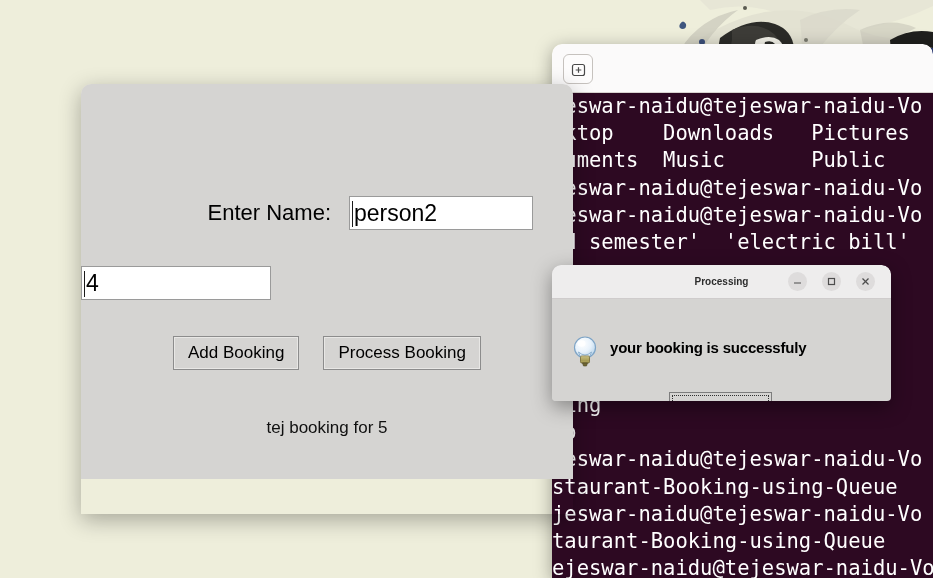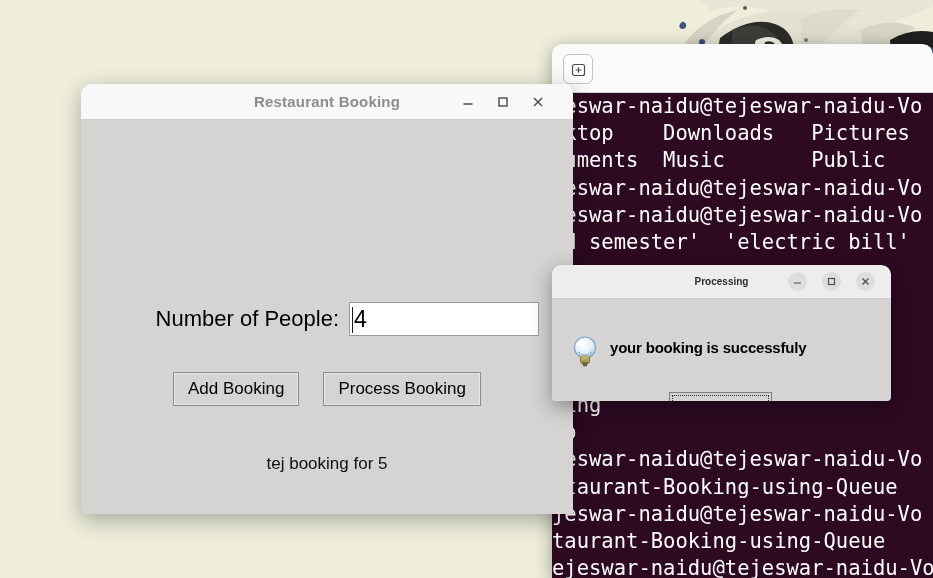--- a/index.html
+++ b/index.html
@@ -337,45 +337,32 @@
           <rect x="1.5" y="2.5" width="12" height="11" rx="2" fill="none" stroke="#4a4a4a" stroke-width="1.2"></rect>
           <line x1="7.5" y1="5.2" x2="7.5" y2="10.8" stroke="#4a4a4a" stroke-width="1.2"></line>
           <line x1="4.7" y1="8" x2="10.3" y2="8" stroke="#4a4a4a" stroke-width="1.2"></line>
         </svg>
       </div>
     </div>
     <div id="terminal-body"><div class="tline">jeswar-naidu@tejeswar-naidu-Vo</div><div class="tline">sktop    Downloads   Pictures</div><div class="tline">cuments  Music       Public</div><div class="tline">jeswar-naidu@tejeswar-naidu-Vo</div><div class="tline">jeswar-naidu@tejeswar-naidu-Vo</div><div class="tline">rd semester'  'electric bill'</div><div class="tline"></div><div class="tline"></div><div class="tline"></div><div class="tline">Vo</div><div class="tline">Vo</div><div class="tline">ting</div><div class="tline">Vo</div><div class="tline">jeswar-naidu@tejeswar-naidu-Vo</div><div class="tline">staurant-Booking-using-Queue</div><div class="tline">jeswar-naidu@tejeswar-naidu-Vo</div><div class="tline">taurant-Booking-using-Queue</div><div class="tline">ejeswar-naidu@tejeswar-naidu-Vo</div></div>
   </div>
 
   <div id="booking-window">
-    <div id="booking-titlebar">
-      <span class="title">Restaurant Booking</span>
-      <div class="wb-plain" style="right:88px;">
-        <svg width="14" height="14" viewBox="0 0 14 14">
-          <line x1="2.5" y1="9" x2="11.5" y2="9" stroke="#4b4b4b" stroke-width="1.4"></line>
-        </svg>
-      </div>
-      <div class="wb-plain" style="right:53px;">
-        <svg width="14" height="14" viewBox="0 0 14 14">
-          <rect x="3" y="3" width="8" height="8" fill="none" stroke="#4b4b4b" stroke-width="1.4"></rect>
-        </svg>
-      </div>
-      <div class="wb-plain" style="right:18px;">
-        <svg width="14" height="14" viewBox="0 0 14 14">
-          <line x1="3" y1="3" x2="11" y2="11" stroke="#4b4b4b" stroke-width="1.4"></line>
-          <line x1="11" y1="3" x2="3" y2="11" stroke="#4b4b4b" stroke-width="1.4"></line>
-        </svg>
-      </div>
-    </div>
 
     <div id="booking-body">
 
+      <div class="form-row" id="row-name">
+        <span class="form-label">Enter Name:</span>
+        <div class="text-field" id="name-field">
+          <span class="caret"></span>
+          <span>person2</span>
+        </div>
+      </div>
 
       <div class="form-row" id="row-people">
-        <span class="form-label">Number of People:</span>
         <div class="text-field" id="people-field">
           <span class="caret"></span>
           <span>4</span>
         </div>
       </div>
 
       <div id="button-row">
         <button class="gbutton">Add Booking</button>
         <button class="gbutton">Process Booking</button>
       </div>

